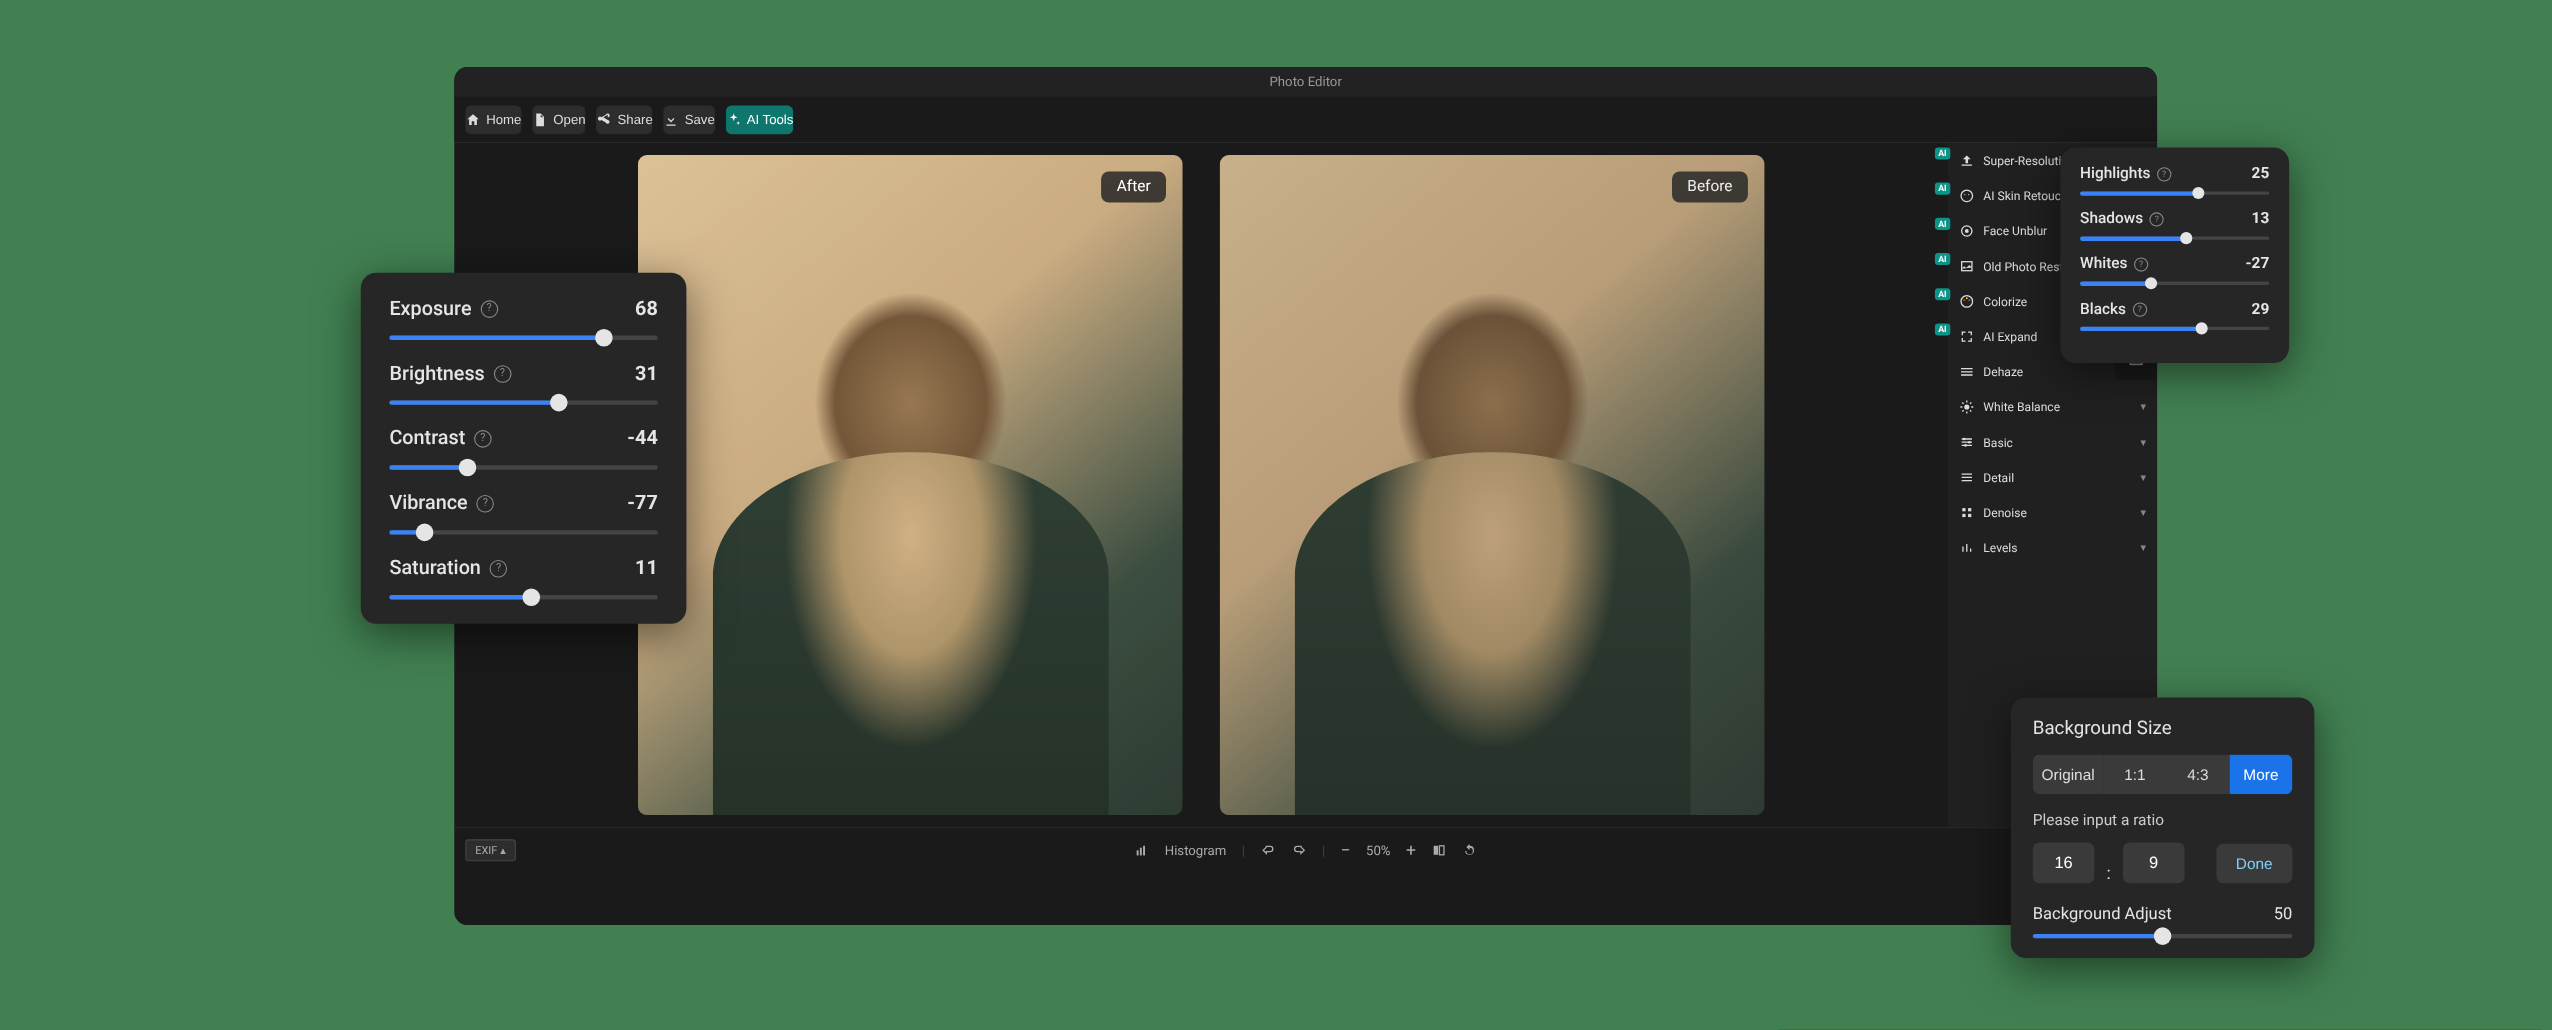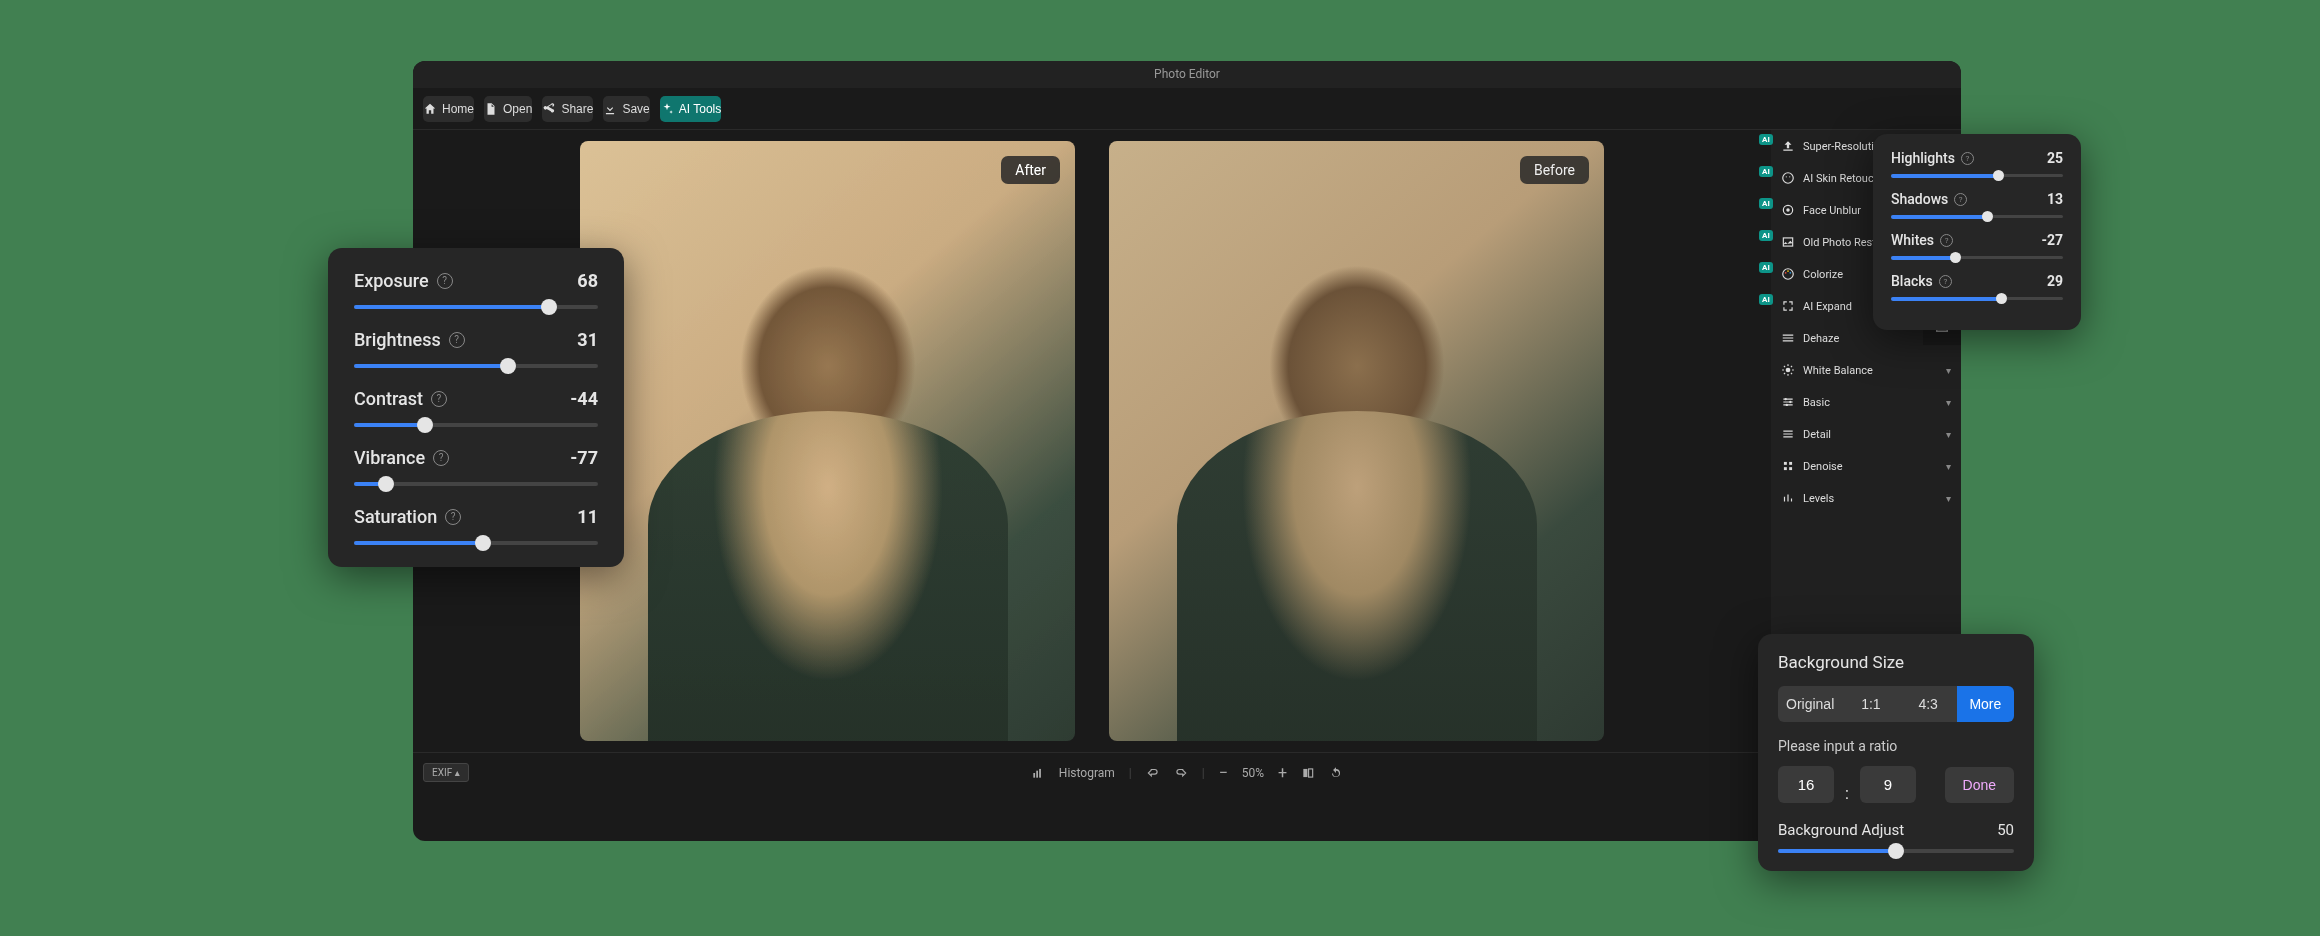--- a/index.html
+++ b/index.html
@@ -21,21 +21,21 @@
 .adj-row{display:flex;align-items:center;gap:8px;padding:9px 10px;font-size:11px;color:#ddd;cursor:pointer}
 .adj-row .chev{margin-left:auto;color:#888;font-size:10px}
 .icon-strip{position:absolute;right:0;top:86px;width:38px;background:#1a1a1a;display:flex;flex-direction:column;gap:14px;padding:10px 0;align-items:center}
 .icon-strip .ico{width:18px;height:18px;color:#888;cursor:pointer}
 .bottombar{height:40px;display:flex;align-items:center;justify-content:center;gap:14px;font-size:12px;color:#aaa;border-top:1px solid #2a2a2a;position:relative}
 .exif{position:absolute;left:10px;background:#2d2d2d;padding:3px 8px;font-size:10px;border-radius:3px;border:1px solid #444}
 
 .panel{position:absolute;background:#262626;border-radius:14px;padding:22px 26px;box-shadow:0 10px 40px rgba(0,0,0,.5)}
 .panel-left{left:328px;top:248px;width:296px}
 .panel-right{left:1873px;top:134px;width:208px;padding:16px 18px}
-.panel-bg{left:1758px;top:634px;width:276px;padding:18px 20px}
+.panel-bg{left:1828px;top:634px;width:276px;padding:18px 20px}
 
 .slider-group{margin-bottom:20px}
 .slider-group:last-child{margin-bottom:0}
 .slider-head{display:flex;align-items:center;margin-bottom:14px}
 .slider-head .lbl{font-size:18px;font-weight:500}
 .slider-head .val{margin-left:auto;font-size:18px;font-weight:700}
 .slider-head .q{width:16px;height:16px;border:1px solid #888;border-radius:50%;margin-left:8px;font-size:10px;display:flex;align-items:center;justify-content:center;color:#888}
 .track{height:4px;background:#444;border-radius:2px;position:relative}
 .fill{height:4px;background:#3b82f6;border-radius:2px;position:absolute;left:0;top:0}
 .thumb{width:16px;height:16px;background:#e5e5e5;border-radius:50%;position:absolute;top:-6px;margin-left:-8px;cursor:pointer}
@@ -48,21 +48,21 @@
 .panel-right .thumb{width:11px;height:11px;top:-4px;margin-left:-5px}
 .panel-right .track{height:3px}
 
 .bg-title{font-size:17px;margin-bottom:14px}
 .ratio-row{display:flex;gap:0;margin-bottom:16px;border-radius:6px;overflow:hidden}
 .ratio-btn{flex:1;background:#3a3a3a;border:none;color:#ddd;padding:10px 8px;font-size:14px;cursor:pointer}
 .ratio-btn.active{background:#1a73e8;color:#fff}
 .bg-prompt{font-size:14px;color:#ccc;margin-bottom:12px}
 .ratio-inputs{display:flex;align-items:flex-end;gap:11px;margin-bottom:18px}
 .ratio-in{width:56px;background:#3a3a3a;border:none;border-radius:6px;color:#fff;text-align:center;padding:10px 0;font-size:15px}
-.done-btn{background:#3a3a3a;border:none;color:#f0abfc;padding:10px 18px;border-radius:6px;font-size:14px;margin-left:auto;cursor:pointer}
+.done-btn{background:#3a3a3a;border:none;color:#7dd3fc;padding:10px 18px;border-radius:6px;font-size:14px;margin-left:auto;cursor:pointer}
 .bg-adj{display:flex;align-items:flex-start;margin-bottom:10px}
 .bg-adj span:first-child{font-size:15px}
 .bg-adj span:last-child{margin-left:auto;font-size:15px}
 
 svg{width:14px;height:14px;fill:currentColor}
 </style>
 </head>
 <body>
 
 <div class="main-window">

